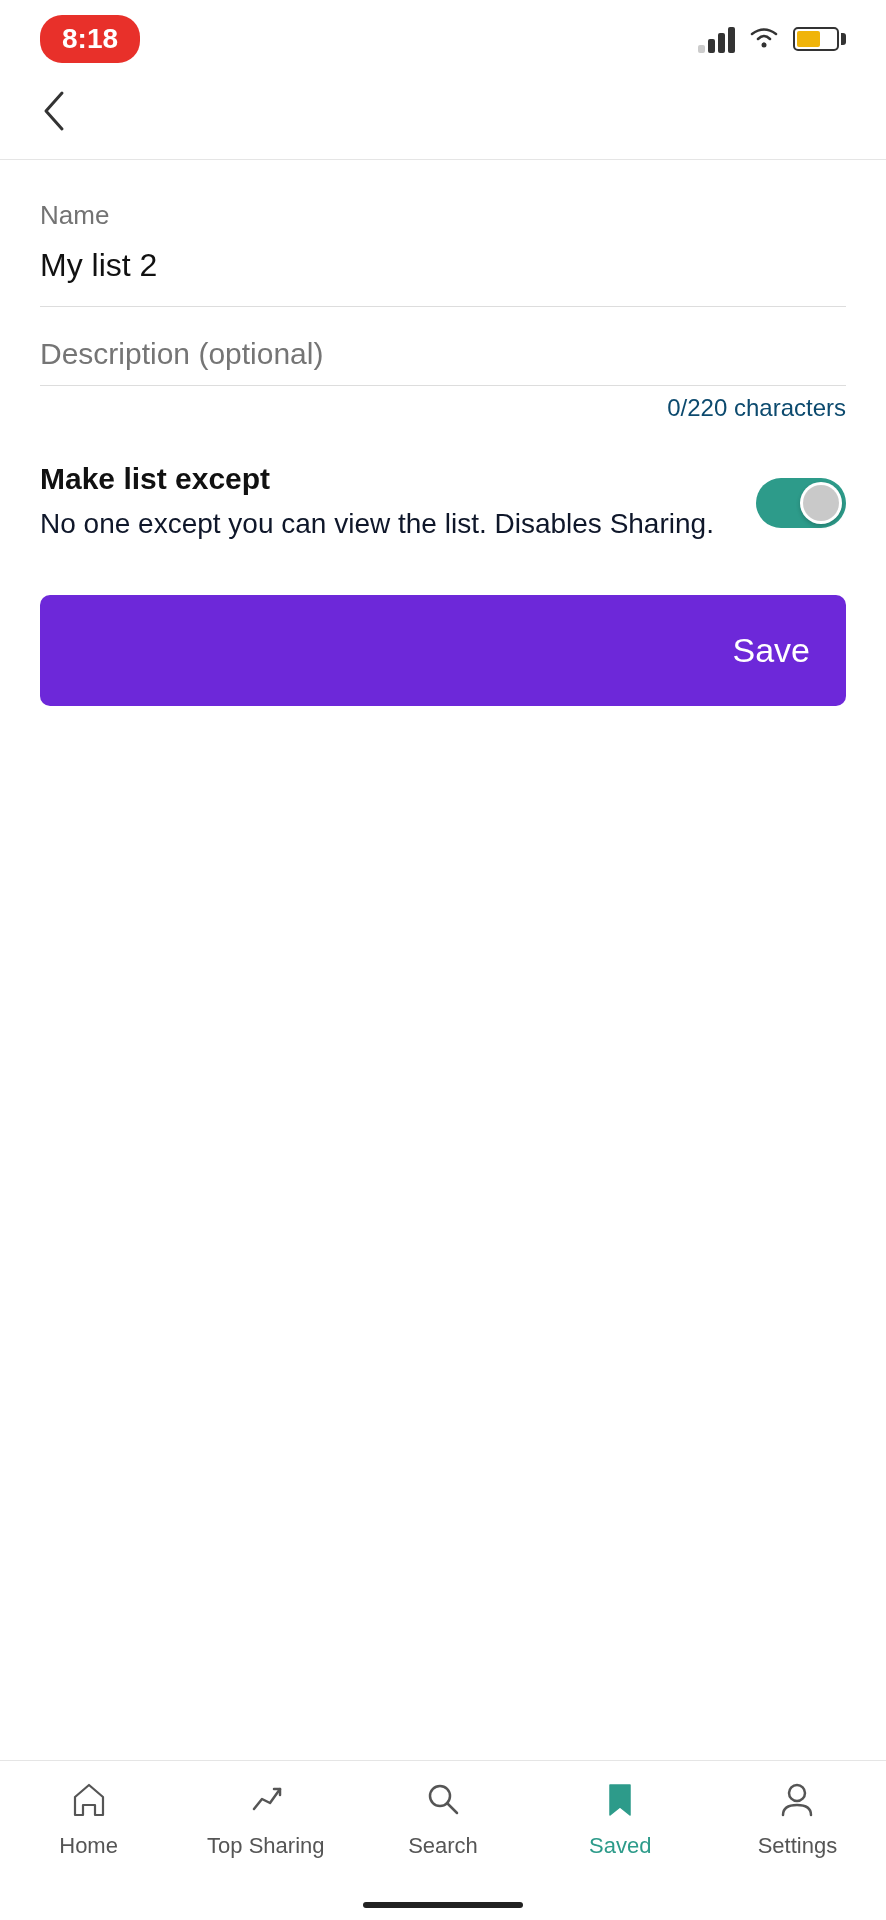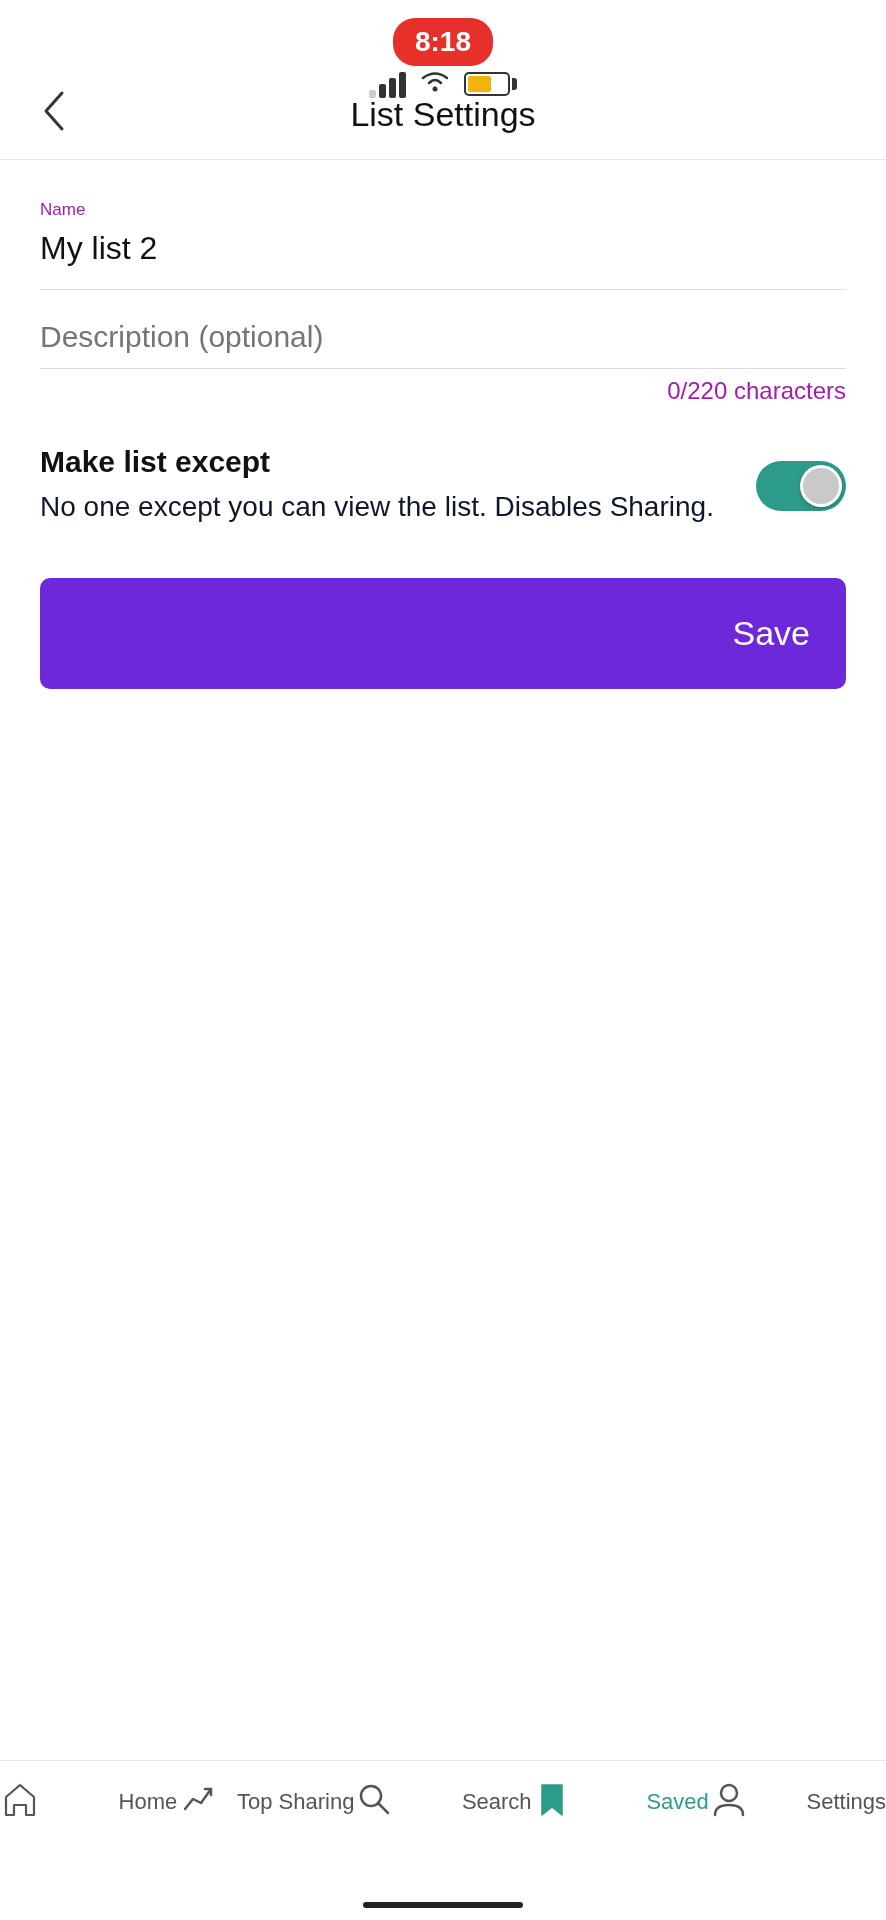--- a/index.html
+++ b/index.html
@@ -18,21 +18,20 @@
       overflow: hidden;
     }
 
     
     .status-bar {
       display: flex;
       justify-content: space-between;
       align-items: center;
       padding: 18px 40px 10px 40px;
       height: 70px;
-      flex-direction: column;
     }
 
     .time-badge {
       background: #e8302a;
       color: white;
       font-size: 28px;
       font-weight: 600;
       padding: 8px 22px;
       border-radius: 22px;
     }
@@ -128,23 +127,23 @@
     .content {
       padding: 40px 40px 0 40px;
     }
 
     
     .field-section {
       margin-bottom: 10px;
     }
 
     .field-label {
-      font-size: 17px;
-      color: #a21caf;
-      margin-bottom: 10px;
+      font-size: 26px;
+      color: #737373;
+      margin-bottom: 16px;
     }
 
     .field-value {
       font-size: 32px;
       color: #111;
       padding-bottom: 14px;
       border-bottom: 1px solid #ddd;
       width: 100%;
     }
 
@@ -158,21 +157,21 @@
       font-size: 30px;
       color: #999;
       padding-bottom: 14px;
       border-bottom: 1px solid #ddd;
       width: 100%;
     }
 
     .char-count {
       text-align: right;
       font-size: 24px;
-      color: #a21caf;
+      color: #0c4a6e;
       margin-top: 8px;
     }
 
     
     .private-section {
       display: flex;
       align-items: center;
       justify-content: space-between;
       margin-top: 40px;
       padding-bottom: 30px;
@@ -247,25 +246,24 @@
       background: #fff;
       border-top: 1px solid #e5e5e5;
       display: flex;
       align-items: flex-start;
       padding-top: 18px;
     }
 
     .nav-item {
       flex: 1;
       display: flex;
-      flex-direction: row;
+      flex-direction: column;
       align-items: center;
       gap: 8px;
       cursor: pointer;
-      justify-content: space-between;
     }
 
     .nav-icon {
       font-size: 36px;
       color: #555;
       line-height: 1;
     }
 
     .nav-icon.active {
       color: #2d9b8a;
@@ -338,21 +336,20 @@
     </div>
   </div>
 </div>
 
 <div class="header">
   <button class="back-button">
     <svg width="28" height="44" viewBox="0 0 28 44" fill="none">
       <path d="M22 4 L6 22 L22 40" stroke="#333" stroke-width="3" stroke-linecap="round" stroke-linejoin="round" fill="none"></path>
     </svg>
   </button>
-  <span class="page-title">List Settings</span>
 </div>
 
 <div class="content">
 
   <div class="field-section">
     <div class="field-label">Name</div>
     <input type="text" class="field-value" style="border-top: none; border-right: none; border-left: none; border-image: initial; border-bottom: 1px solid rgb(221, 221, 221); outline: none; font-size: 32px; width: 100%; padding-bottom: 22px; background: transparent;" value="My list 2">
   </div>
 
   <div class="description-section">

